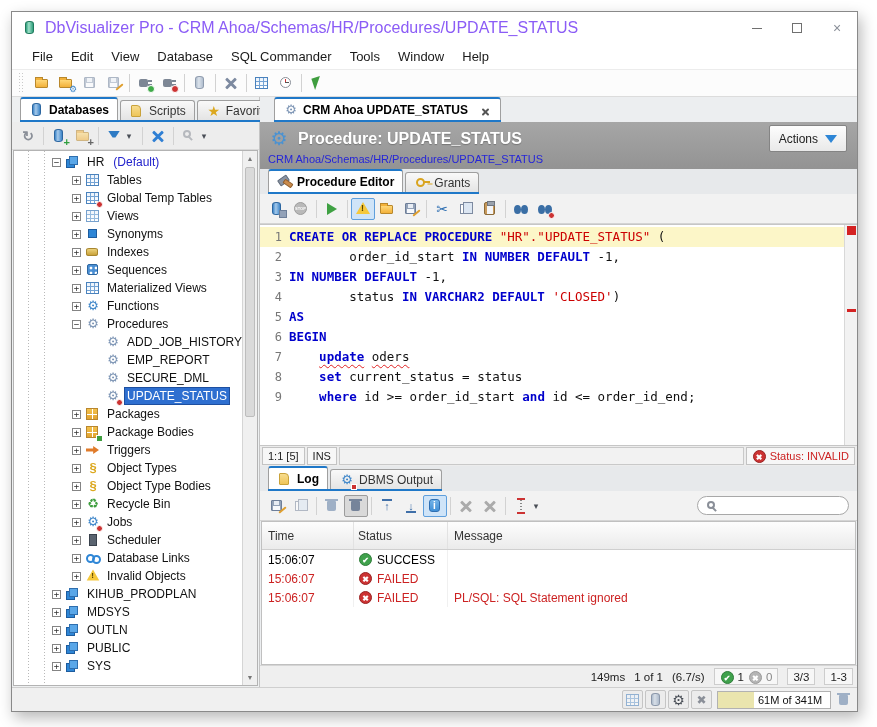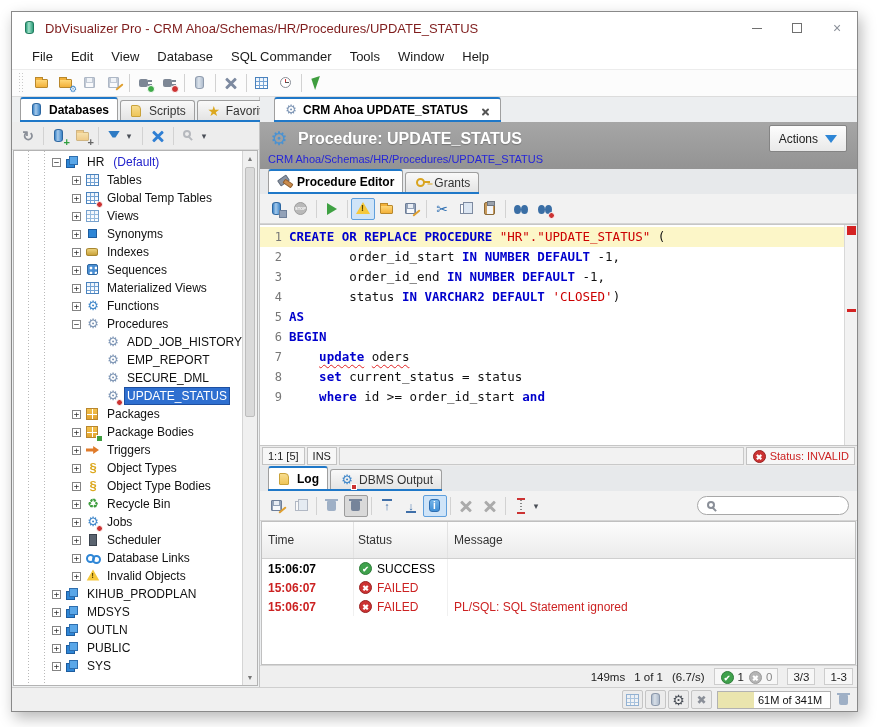--- a/index.html
+++ b/index.html
@@ -2,21 +2,21 @@
 <html><head>
 <meta charset="utf-8">
 <style>
   *{box-sizing:border-box;margin:0;padding:0}
   body{margin:0;background:#fff;font-family:"Liberation Sans",sans-serif;-webkit-font-smoothing:antialiased}
   .page{position:relative;width:877px;height:727px;background:#fff;overflow:hidden}
   .window{position:absolute;left:11px;top:11px;width:847px;height:701px;background:#f0f0f0;border:1px solid #898989;box-shadow:3px 6px 14px rgba(0,0,0,.28);display:flex;flex-direction:column;overflow:hidden}
 
   
   .titlebar{height:32px;background:#fff;display:flex;align-items:center;padding:0 0 0 10px;gap:7px;flex:none}
-  .titlebar .title{color:#7f1d1d;font-size:13px;flex:1;white-space:nowrap;overflow:hidden}
+  .titlebar .title{color:#8b5cf6;font-size:16px;flex:1;white-space:nowrap;overflow:hidden}
   .winbtns{display:flex;height:100%}
   .winbtns .tbtn{width:40px;height:100%;border:none;border-radius:0;display:flex;align-items:center;justify-content:center}
   .menubar{height:25px;background:#fff;display:flex;align-items:center;padding-left:12px;gap:2px;flex:none;font-size:13px;color:#1a1a1a}
   .mitem{padding:2px 8px}
   .toolbar{display:flex;align-items:center;flex:none}
   .toolbar.main{height:28px;background:#fcfcfc;border-top:1px solid #ececec;border-bottom:1px solid #dcdcdc;padding-left:6px}
   .grip{width:7px;height:20px;margin-right:5px;background:repeating-linear-gradient(to bottom,#c9c9c9 0 1px,transparent 1px 3px),repeating-linear-gradient(to bottom,#c9c9c9 0 1px,transparent 1px 3px);background-size:1px 100%,1px 100%;background-position:1px 0,4px 0;background-repeat:no-repeat}
   .tbtn{width:24px;height:22px;display:inline-flex;align-items:center;justify-content:center;border:1px solid transparent;border-radius:2px;flex:none}
   .tbtn.narrow{width:13px}
   .tbtn.selected{background:#cfe4f8;border-color:#5f9fdc}
@@ -79,27 +79,27 @@
   .edstatus{height:20px;flex:none;display:flex;gap:2px;padding:1px 2px;background:#ececec;font-size:11px;align-items:stretch}
   .escell{border:1px solid #c3c3c3;background:#f7f7f7;display:flex;align-items:center;padding:0 5px;color:#222;gap:4px}
   .fillcell{flex:1;background:#f2f2f2;border:1px solid #c9c9c9}
   .statuscell{color:#cc2222;white-space:nowrap}
 
   
   .toolbar.log-tb{height:30px;background:#f2f2f2;border-bottom:1px solid #d4d4d4;padding-left:5px}
   .srch{margin-left:auto;margin-right:8px;display:flex;align-items:center;border:1px solid #a8a8a8;border-radius:10px;background:#fff;height:19px;width:152px;padding:0 7px;gap:5px}
   .srch input{border:none;outline:none;flex:1;font-size:11px;min-width:0;background:transparent;font-family:"Liberation Sans",sans-serif}
   .logtable{flex:1;min-height:0;background:#fff;border:1px solid #c0c0c0;margin:0 1px;display:flex;flex-direction:column;font-size:12px;overflow:hidden}
-  .lhead{display:flex;height:37px;flex:none;background:linear-gradient(#fdfdfd,#ebebeb);border-bottom:1px solid #cfcfcf;color:#333;align-items:flex-start}
+  .lhead{display:flex;height:28px;flex:none;background:linear-gradient(#fdfdfd,#ebebeb);border-bottom:1px solid #cfcfcf;color:#333;align-items:flex-start}
   .c-time{width:92px;padding-left:6px;border-right:1px solid #e2e2e2;display:flex;align-items:center;gap:4px;height:100%;flex:none}
   .c-status{width:94px;padding-left:4px;border-right:1px solid #e2e2e2;display:flex;align-items:center;gap:3px;height:100%;flex:none}
   .c-msg{flex:1;padding-left:6px;display:flex;align-items:center;height:100%;min-width:0;white-space:nowrap;overflow:hidden}
   .lrow{display:flex;height:19px;flex:none;align-items:center}
   .lrow .c-time,.lrow .c-status{border-right:1px solid #f0f0f0}
-  .lrow b{font-weight:bold}
+  .lrow b{font-weight:normal}
   .k-failed{color:#cc2222}
   .u{}
   .lfill{flex:1}
   .logstats{height:22px;flex:none;background:#efefef;border-top:1px solid #d5d5d5;display:flex;align-items:center;justify-content:flex-end;font-size:11.5px;color:#222;padding-right:4px;gap:9px}
   .lscell{display:flex;align-items:center;gap:4px;border:1px solid #cdcdcd;background:#f7f7f7;height:17px;padding:0 5px}
 
   
   .statusbar{height:24px;flex:none;background:#f0f0f0;border-top:1px solid #cfcfcf;display:flex;align-items:center;justify-content:flex-end;padding-right:5px}
   .sbicon{width:21px;height:19px;border:1px solid #c5c5c5;background:#ececec;display:inline-flex;align-items:center;justify-content:center;margin-left:2px;border-radius:2px}
   .mem{width:114px;height:18px;border:1px solid #b2b2b2;background:#fff;position:relative;margin:0 5px;font-size:11px;color:#111}
@@ -722,27 +722,27 @@
                   <i class="ovl dotr2"></i>
                 </span>
               </span>
             </span>
         </div>
 
         <div class="codearea">
           <div class="code">
               <div class="cl hl"><span class="ln">1</span><span class="tk-kw">CREATE OR REPLACE PROCEDURE</span><span class="tk-p"> </span><span class="tk-str">"HR"."UPDATE_STATUS"</span><span class="tk-p"> (</span></div>
               <div class="cl"><span class="ln">2</span><span class="tk-p">        order_id_start </span><span class="tk-kw">IN NUMBER DEFAULT</span><span class="tk-p"> -1,</span></div>
-              <div class="cl"><span class="ln">3</span><span class="tk-p">        order_id_end </span><span class="tk-kw">IN NUMBER DEFAULT</span><span class="tk-p"> -1,</span></div>
+              <div class="cl"><span class="ln">3</span><span class="tk-kw">IN NUMBER DEFAULT</span><span class="tk-p"> -1,</span></div>
               <div class="cl"><span class="ln">4</span><span class="tk-p">        status </span><span class="tk-kw">IN VARCHAR2 DEFAULT</span><span class="tk-p"> </span><span class="tk-str">'CLOSED'</span><span class="tk-p">)</span></div>
               <div class="cl"><span class="ln">5</span><span class="tk-kw">AS</span></div>
               <div class="cl"><span class="ln">6</span><span class="tk-kw">BEGIN</span></div>
               <div class="cl"><span class="ln">7</span><span class="tk-p">    </span><span class="tk-kw tk-err">update</span><span class="tk-p"> </span><span class="tk-p tk-err">oders</span></div>
               <div class="cl"><span class="ln">8</span><span class="tk-p">    </span><span class="tk-kw">set</span><span class="tk-p"> current_status = status</span></div>
-              <div class="cl"><span class="ln">9</span><span class="tk-p">    </span><span class="tk-kw">where</span><span class="tk-p"> id &gt;= order_id_start </span><span class="tk-kw">and</span></div>
+              <div class="cl"><span class="ln">9</span><span class="tk-p">    </span><span class="tk-kw">where</span><span class="tk-p"> id &gt;= order_id_start </span><span class="tk-kw">and</span><span class="tk-p"> id &lt;= order_id_end;</span></div>
             </div>
           <div class="ruler">
             <div class="rmark1"></div>
             <div class="rmark2"></div>
           </div>
         </div>
 
         <div class="edstatus">
           <span class="escell">1:1 [5]</span>
           <span class="escell">INS</span>

